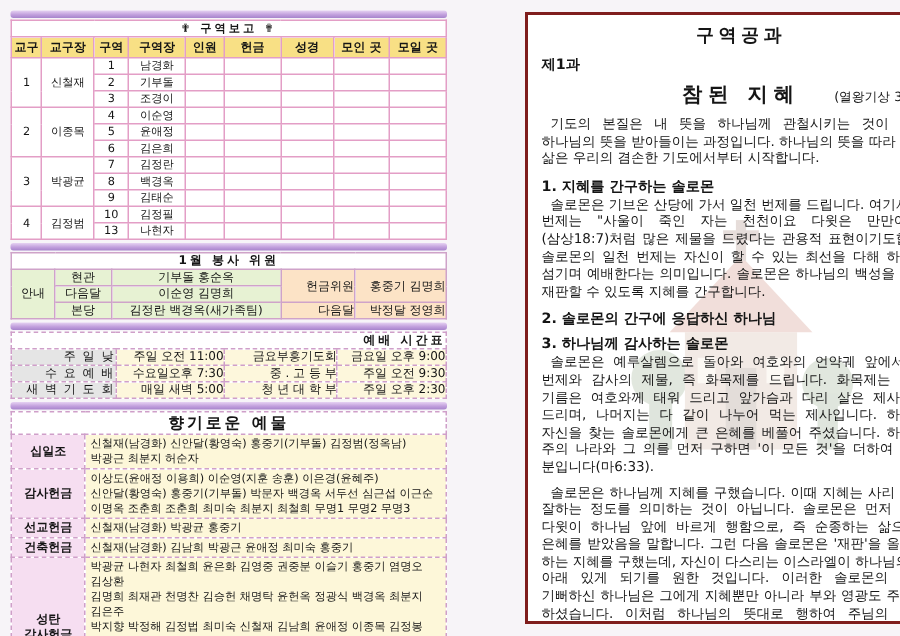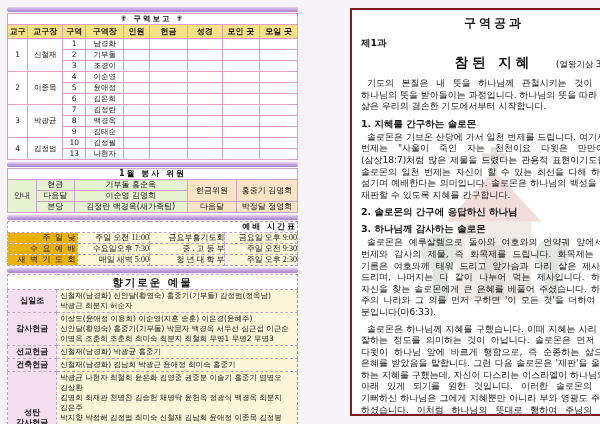--- a/index.html
+++ b/index.html
@@ -16,27 +16,27 @@
   .ttl{border:1px solid #d79cc6;background:#fff;text-align:center;
     font-weight:bold;font-size:10.5px;height:14px;line-height:14px;letter-spacing:2px;}
   
   .report td{border:1px solid #e39ec6;text-align:center;font-size:7.5px;
     height:10px;line-height:10px;white-space:nowrap;}
   .report .hd{background:#f8e085;font-weight:bold;font-size:8px;height:13px;line-height:13px;margin-top:40px;}
   
   .vol td{border:1px solid #cfa3c9;text-align:center;font-size:8px;
     height:10px;line-height:10px;white-space:nowrap;}
   .vol .g{background:#e7f2d3;}
-  .vol .p{background:#fce3c6;}
+  .vol .p{background:#fce3c6;text-align:right;}
   
   .sch td{border:1px dashed #cf9fc9;text-align:right;font-size:8px;
     height:10px;line-height:10px;white-space:nowrap;}
   .sch .shd{background:#d5e2f3;font-weight:bold;height:11px;line-height:11px;letter-spacing:4px;}
-  .sch .kind{background:#eab308;letter-spacing:1px;}
-  .sch .time{background:#fdf7dc;font-family:Liberation Serif, serif;}
+  .sch .kind{background:#e5e5e5;letter-spacing:1px;}
+  .sch .time{background:#fdf7dc;}
   
   .off td{border:1px dashed #cf9fc9;vertical-align:middle;}
   .off .olabel{background:#f6def1;font-weight:bold;text-align:center;
     font-size:8px;line-height:10px;white-space:pre-line;}
   .off .onames{background:#fdf7d9;font-size:7.5px;line-height:10px;
     padding:1px 3px;white-space:pre-line;word-break:keep-all;}
   
   .rightcol{position:absolute;left:306px;top:8px;width:288px;height:408px;
     box-sizing:border-box;border:2px solid #7f1d1d;background:#fff;
     padding:4px 9px;overflow:hidden;margin-left:44px;}

